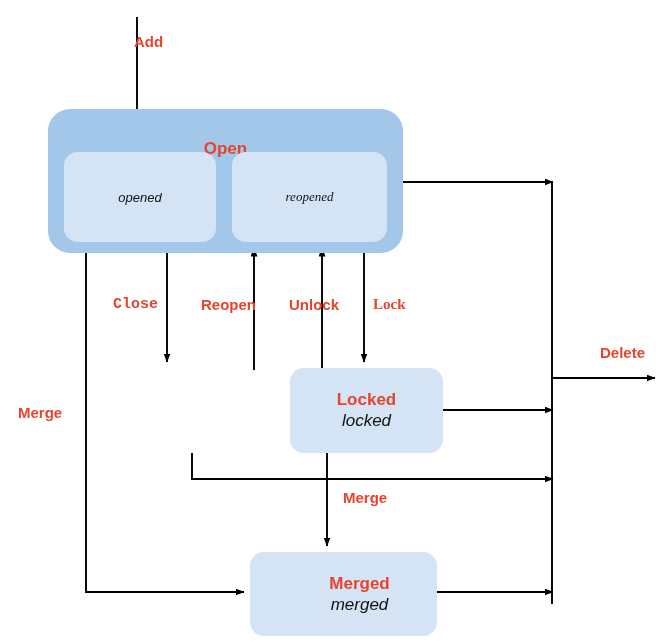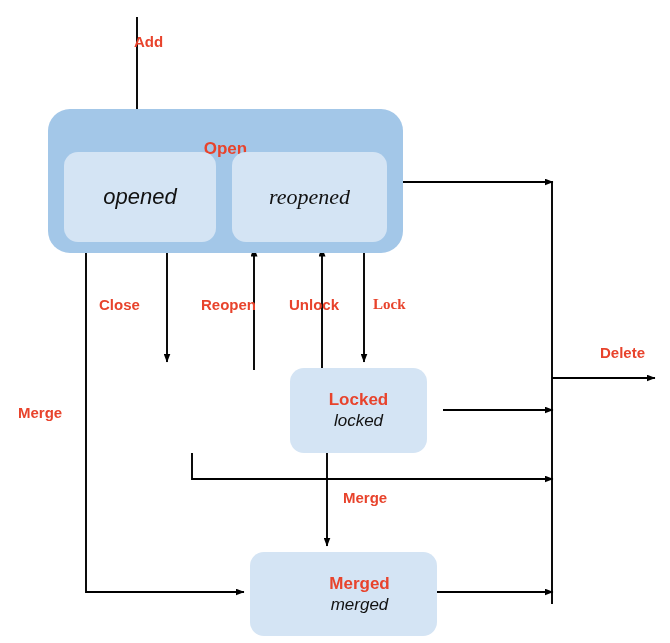--- a/index.html
+++ b/index.html
@@ -55,21 +55,21 @@
   .state-sub {
     color: #111111;
     font-style: italic;
     font-size: 17px;
     line-height: 21px;
     white-space: nowrap;
   }
   .inner-label {
     color: #111111;
     font-style: italic;
-    font-size: 22px;
+    font-size: 13px;
     white-space: nowrap;
   }
   .edge-label {
     position: absolute;
     color: #e8432c;
     font-weight: bold;
     font-size: 15px;
     white-space: nowrap;
   }
 </style>
@@ -120,32 +120,32 @@
 
   <div class="state-box" style="left:64px; top:152px; width:152px; height:90px;">
     <span class="inner-label">opened</span>
   </div>
 
   <div class="state-box" style="left:232px; top:152px; width:155px; height:90px;font-family:Liberation Serif, serif;">
     <span class="inner-label">reopened</span>
   </div>
 
 
-  <div class="state-box" style="left:290px; top:368px; width:137px; height:85px;">
+  <div class="state-box" style="left:290px; top:368px; width:153px; height:85px;">
     <span class="state-title">Locked</span>
     <span class="state-sub">locked</span>
   </div>
 
   <div class="state-box" style="left:250px; top:552px; width:155px; height:84px;padding-left:32px;">
     <span class="state-title">Merged</span>
     <span class="state-sub">merged</span>
   </div>
 
   <div class="edge-label" style="left:86px; top:33px;margin-left:48px;">Add</div>
-  <div class="edge-label" style="left:99px; top:296px;">Close</div>
+  <div class="edge-label" style="left:113px; top:296px;font-family:Liberation Mono, monospace;">Close</div>
   <div class="edge-label" style="left:201px; top:296px;">Reopen</div>
   <div class="edge-label" style="left:289px; top:296px;">Unlock</div>
   <div class="edge-label" style="left:373px; top:296px;font-family:Liberation Serif, serif;">Lock</div>
   <div class="edge-label" style="left:18px; top:404px;">Merge</div>
   <div class="edge-label" style="left:343px; top:489px;">Merge</div>
   <div class="edge-label" style="left:600px; top:344px;">Delete</div>
 
 </div>
 
 </body></html>

